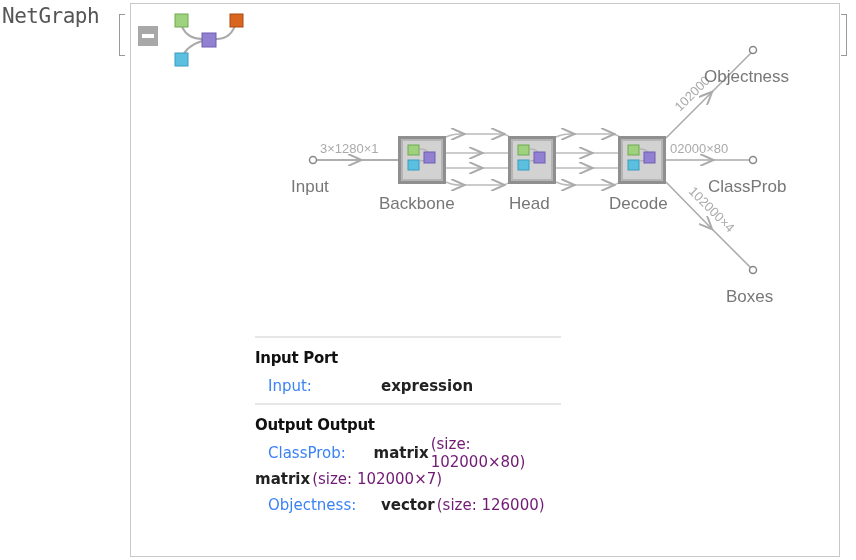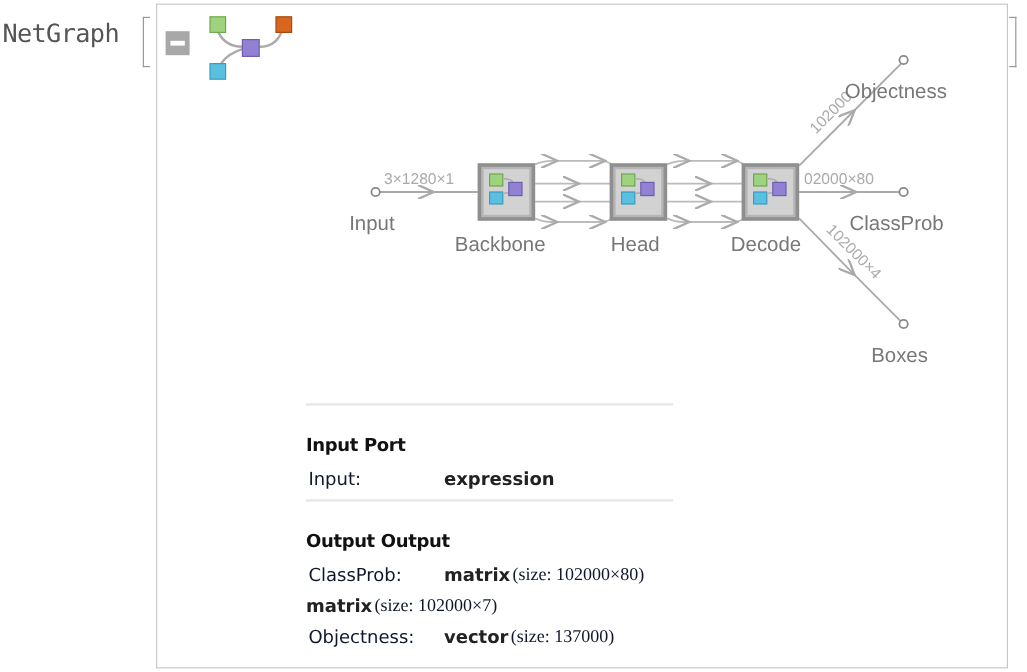--- a/index.html
+++ b/index.html
@@ -1,33 +1,33 @@
 <!DOCTYPE html>
 <html><head>
 <meta charset="utf-8">
 <style>
   html, body { margin:0; padding:0; background:#ffffff; }
   body { width:856px; height:560px; position:relative; overflow:hidden; font-family:"Liberation Sans", sans-serif; }
-  .head-label { position:absolute; left:2px; top:16px; font-family:"DejaVu Sans Mono", monospace; font-size:21px; color:#555; letter-spacing:-0.5px; }
+  .head-label { position:absolute; left:2px; top:4px; font-family:"DejaVu Sans Mono", monospace; font-size:21px; color:#555; letter-spacing:-0.5px; }
   .bracket-l { position:absolute; left:119px; top:14px; width:5px; height:40px; border:1.5px solid #999; border-right:none; }
   .bracket-r { position:absolute; left:841px; top:14px; width:5px; height:40px; border:1.5px solid #999; border-left:none; }
   .panel { position:absolute; left:130px; top:3px; width:708px; height:552px; border:1px solid #c8c8c8; background:#fff; }
   .collapse-btn { position:absolute; left:138px; top:26px; width:20px; height:20px; background:#a8a8a8; cursor:pointer; }
   .collapse-btn::after { content:""; position:absolute; left:4px; top:8px; width:12px; height:4px; background:#fff; }
   .icon-svg { position:absolute; left:170px; top:10px; }
   .graph { position:absolute; left:0; top:0; }
   .lbl { font-family:"Liberation Sans", sans-serif; fill:#777; font-size:17px; }
   .dim { font-family:"Liberation Sans", sans-serif; fill:#aaa; font-size:13px; }
   .info { position:absolute; left:255px; top:336px; width:306px; font-family:"DejaVu Sans", sans-serif; }
   .info .rule { height:0; border-top:2px solid #e6e6e6; }
-  .info h3 { margin:0; font-size:15px; font-weight:bold; color:#111; padding:24px 0 6px 0; letter-spacing:-0.3px; }
+  .info h3 { margin:0; font-size:15px; font-weight:bold; color:#111; padding:11px 0 6px 0; letter-spacing:-0.3px; }
   .row { display:flex; font-size:15px; height:26px; align-items:center; }
-  .row .k { width:113px; color:#0f172a; padding-left:2px; }
+  .row .k { width:113px; color:#3b82f6; padding-left:2px;margin-left:11px; }
   .row .v { color:#222;font-weight:bold; }
-  .row .s { color:#0f172a; padding-left:2px;font-family:Liberation Serif, serif; }
+  .row .s { color:#701a75; padding-left:2px; }
 </style>
 </head>
 <body>
 
 <div class="head-label">NetGraph</div>
 <div class="bracket-l"></div>
 <div class="panel"></div>
 <div class="bracket-r"></div>
 <div class="collapse-btn"></div>
 
@@ -129,15 +129,15 @@
     <span class="v">matrix</span>
     <span class="s">(size: 102000×80)</span>
   </div>
   <div class="row">
     <span class="v">matrix</span>
     <span class="s">(size: 102000×7)</span>
   </div>
   <div class="row">
     <span class="k">Objectness:</span>
     <span class="v">vector</span>
-    <span class="s">(size: 137000)</span>
+    <span class="s">(size: 126000)</span>
   </div>
 </div>
 
 </body></html>

